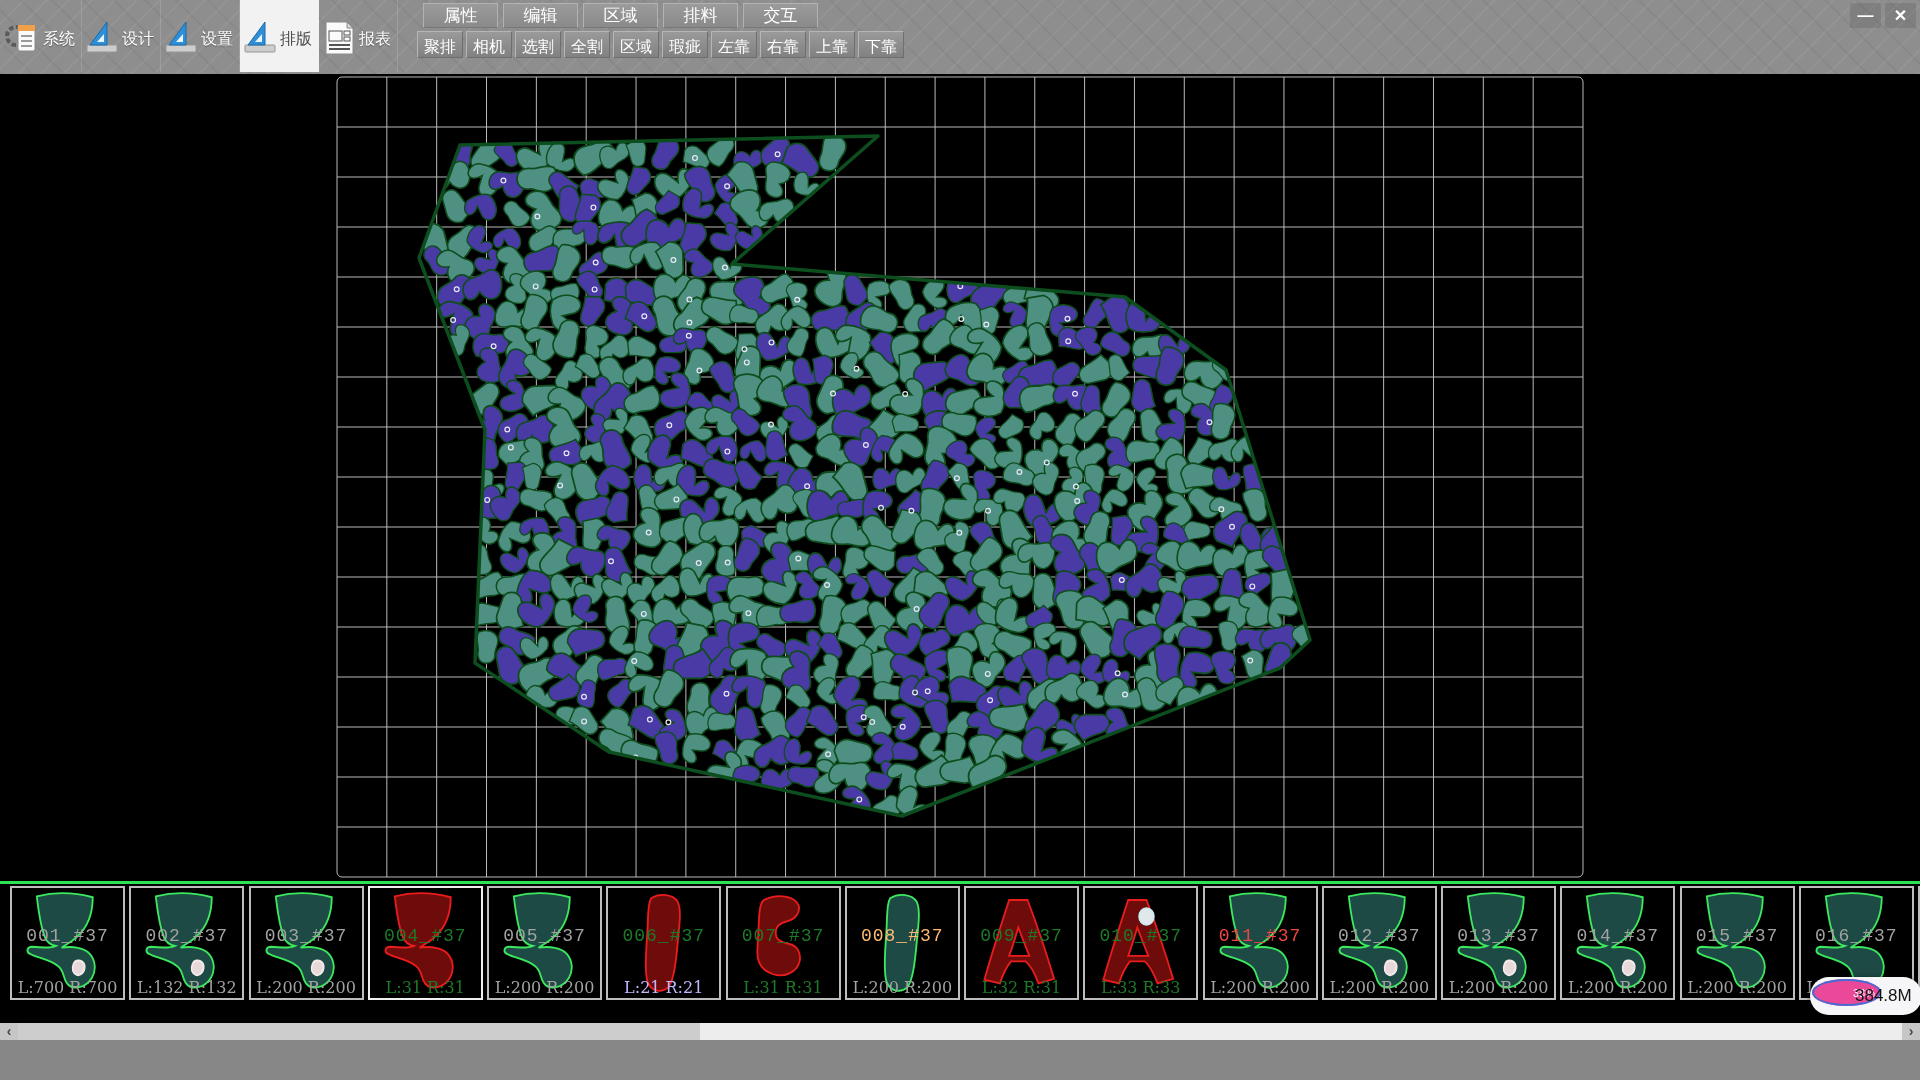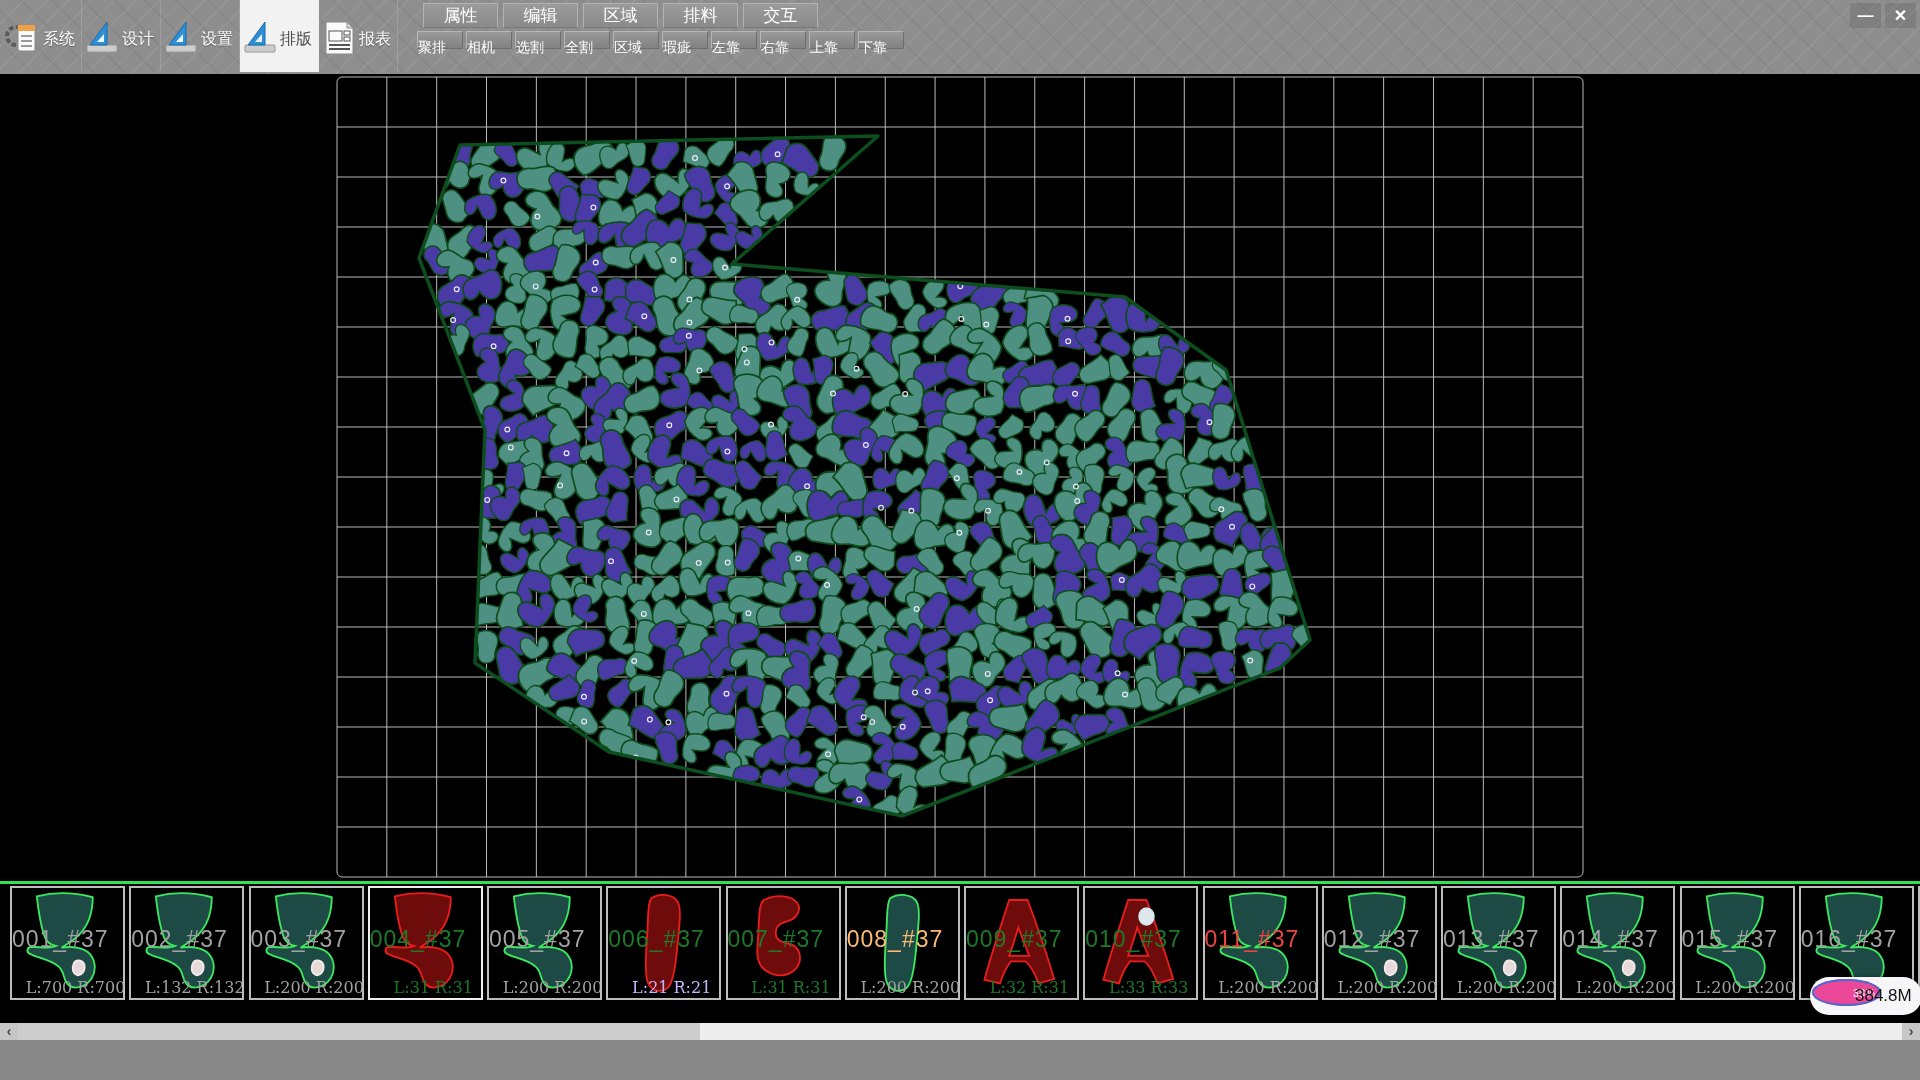--- a/index.html
+++ b/index.html
@@ -15,40 +15,40 @@
     padding-top:3px;box-sizing:border-box;border-right:1px solid rgba(255,255,255,.14);cursor:pointer;}
   .nav-cell.sel{background:#f2f2f2;}
   .nav-icon{width:40px;height:40px;display:flex;align-items:center;justify-content:center;}
   .nav-label{font-size:16px;color:#ffffff;margin-top:3px;text-shadow:0 1px 1px rgba(0,0,0,.35);}
   .nav-cell.sel .nav-label{color:#4a4a4a;text-shadow:none;}
 
   .tabs{position:absolute;left:423px;top:3px;display:flex;gap:5px;align-items:flex-end;}
   .tab{width:75px;height:25px;line-height:24px;text-align:center;color:#fff;font-size:17px;box-sizing:border-box;
     background:linear-gradient(#9b9b9b,#8a8a8a);border:1px solid #b2b2b2;border-bottom-color:#787878;cursor:pointer;}
   .tools{position:absolute;left:417px;top:31px;display:flex;gap:3px;}
-  .tool{width:46px;height:18px;line-height:30px;text-align:left;color:#fff;font-size:14px;box-sizing:border-box;
+  .tool{width:46px;height:27px;line-height:30px;text-align:center;color:#fff;font-size:16px;box-sizing:border-box;
     background:linear-gradient(#9a9a9a,#818181);border:1px solid;border-color:#b6b6b6 #6e6e6e #6e6e6e #b6b6b6;cursor:pointer;}
 
   .winbtns{position:absolute;top:3px;right:4px;display:flex;gap:4px;}
   .winbtn{width:31px;height:25px;line-height:25px;text-align:center;color:#fff;font-size:16px;font-weight:bold;
     background:rgba(0,0,0,.10);border-radius:2px;cursor:pointer;}
 
   
   .canvas{position:absolute;left:0;top:74px;width:1920px;height:807px;background:#000;}
 
   
   .strip-line{position:absolute;left:0;top:881px;width:1920px;height:3px;background:#2ee353;}
   .strip{position:absolute;left:0;top:886px;width:1920px;height:118px;background:#000;}
   .pcell{position:absolute;top:0;width:115px;height:114px;background:#000;border:2px solid #bdbdbd;
     box-sizing:border-box;overflow:hidden;cursor:pointer;}
   .pcell.sel{border-color:#efefef;}
   .pcell svg{position:absolute;left:2px;top:1px;}
-  .pname{position:absolute;left:0;top:38px;width:100%;text-align:left;
-    font-family:Liberation Sans, sans-serif;font-size:23px;letter-spacing:1px;}
-  .plr{position:absolute;left:8px;bottom:1px;width:100%;text-align:center;
+  .pname{position:absolute;left:0;top:38px;width:100%;text-align:center;
+    font-family:Liberation Mono, monospace;font-size:18px;letter-spacing:1px;}
+  .plr{position:absolute;left:0;bottom:1px;width:100%;text-align:center;
     font-family:"DejaVu Serif",serif;font-size:16px;}
 
   
   .badge{position:absolute;left:1810px;top:977px;width:112px;height:38px;background:#f6f6f8;
     border-radius:19px;box-shadow:0 1px 5px rgba(0,0,0,.55);z-index:6;}
   .badge-circle{position:absolute;left:2px;top:2px;width:34px;height:27px;border-radius:50%;
     background:#ec4899;box-shadow:inset 0 0 0 2px #486bd2;color:#fff;font-size:11px;
     display:flex;align-items:center;justify-content:center;padding-left:35px;}
   .badge-text{position:absolute;left:45px;top:0;height:38px;line-height:38px;font-size:17px;color:#141414;}
 

